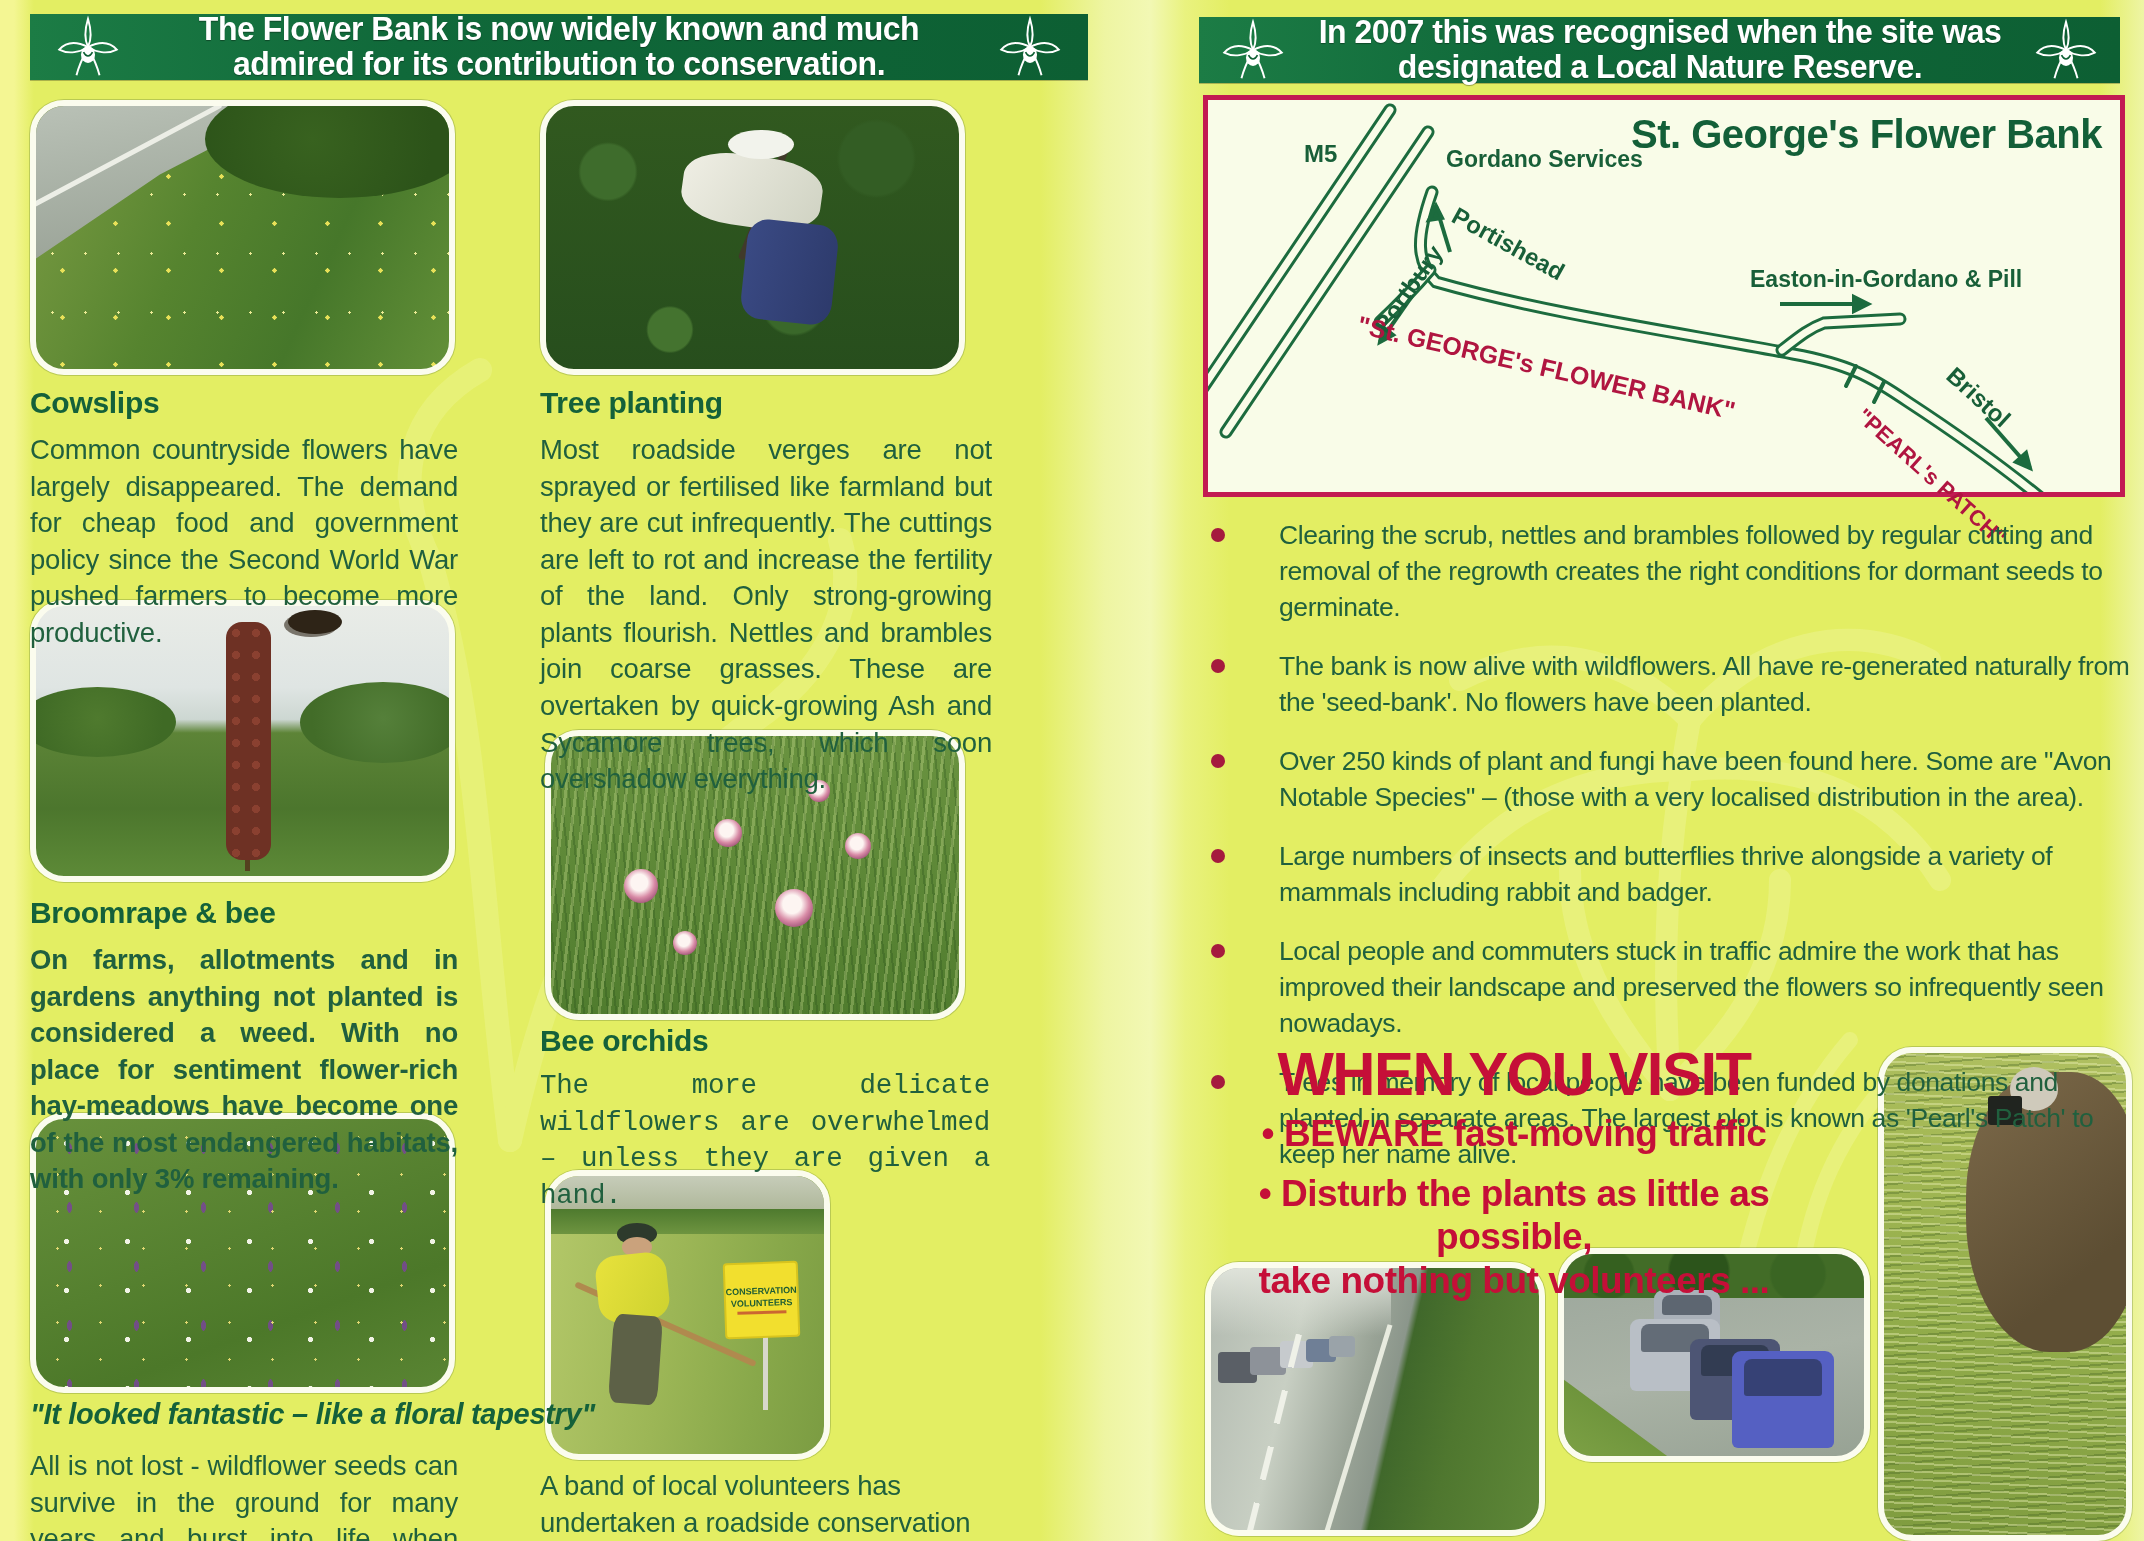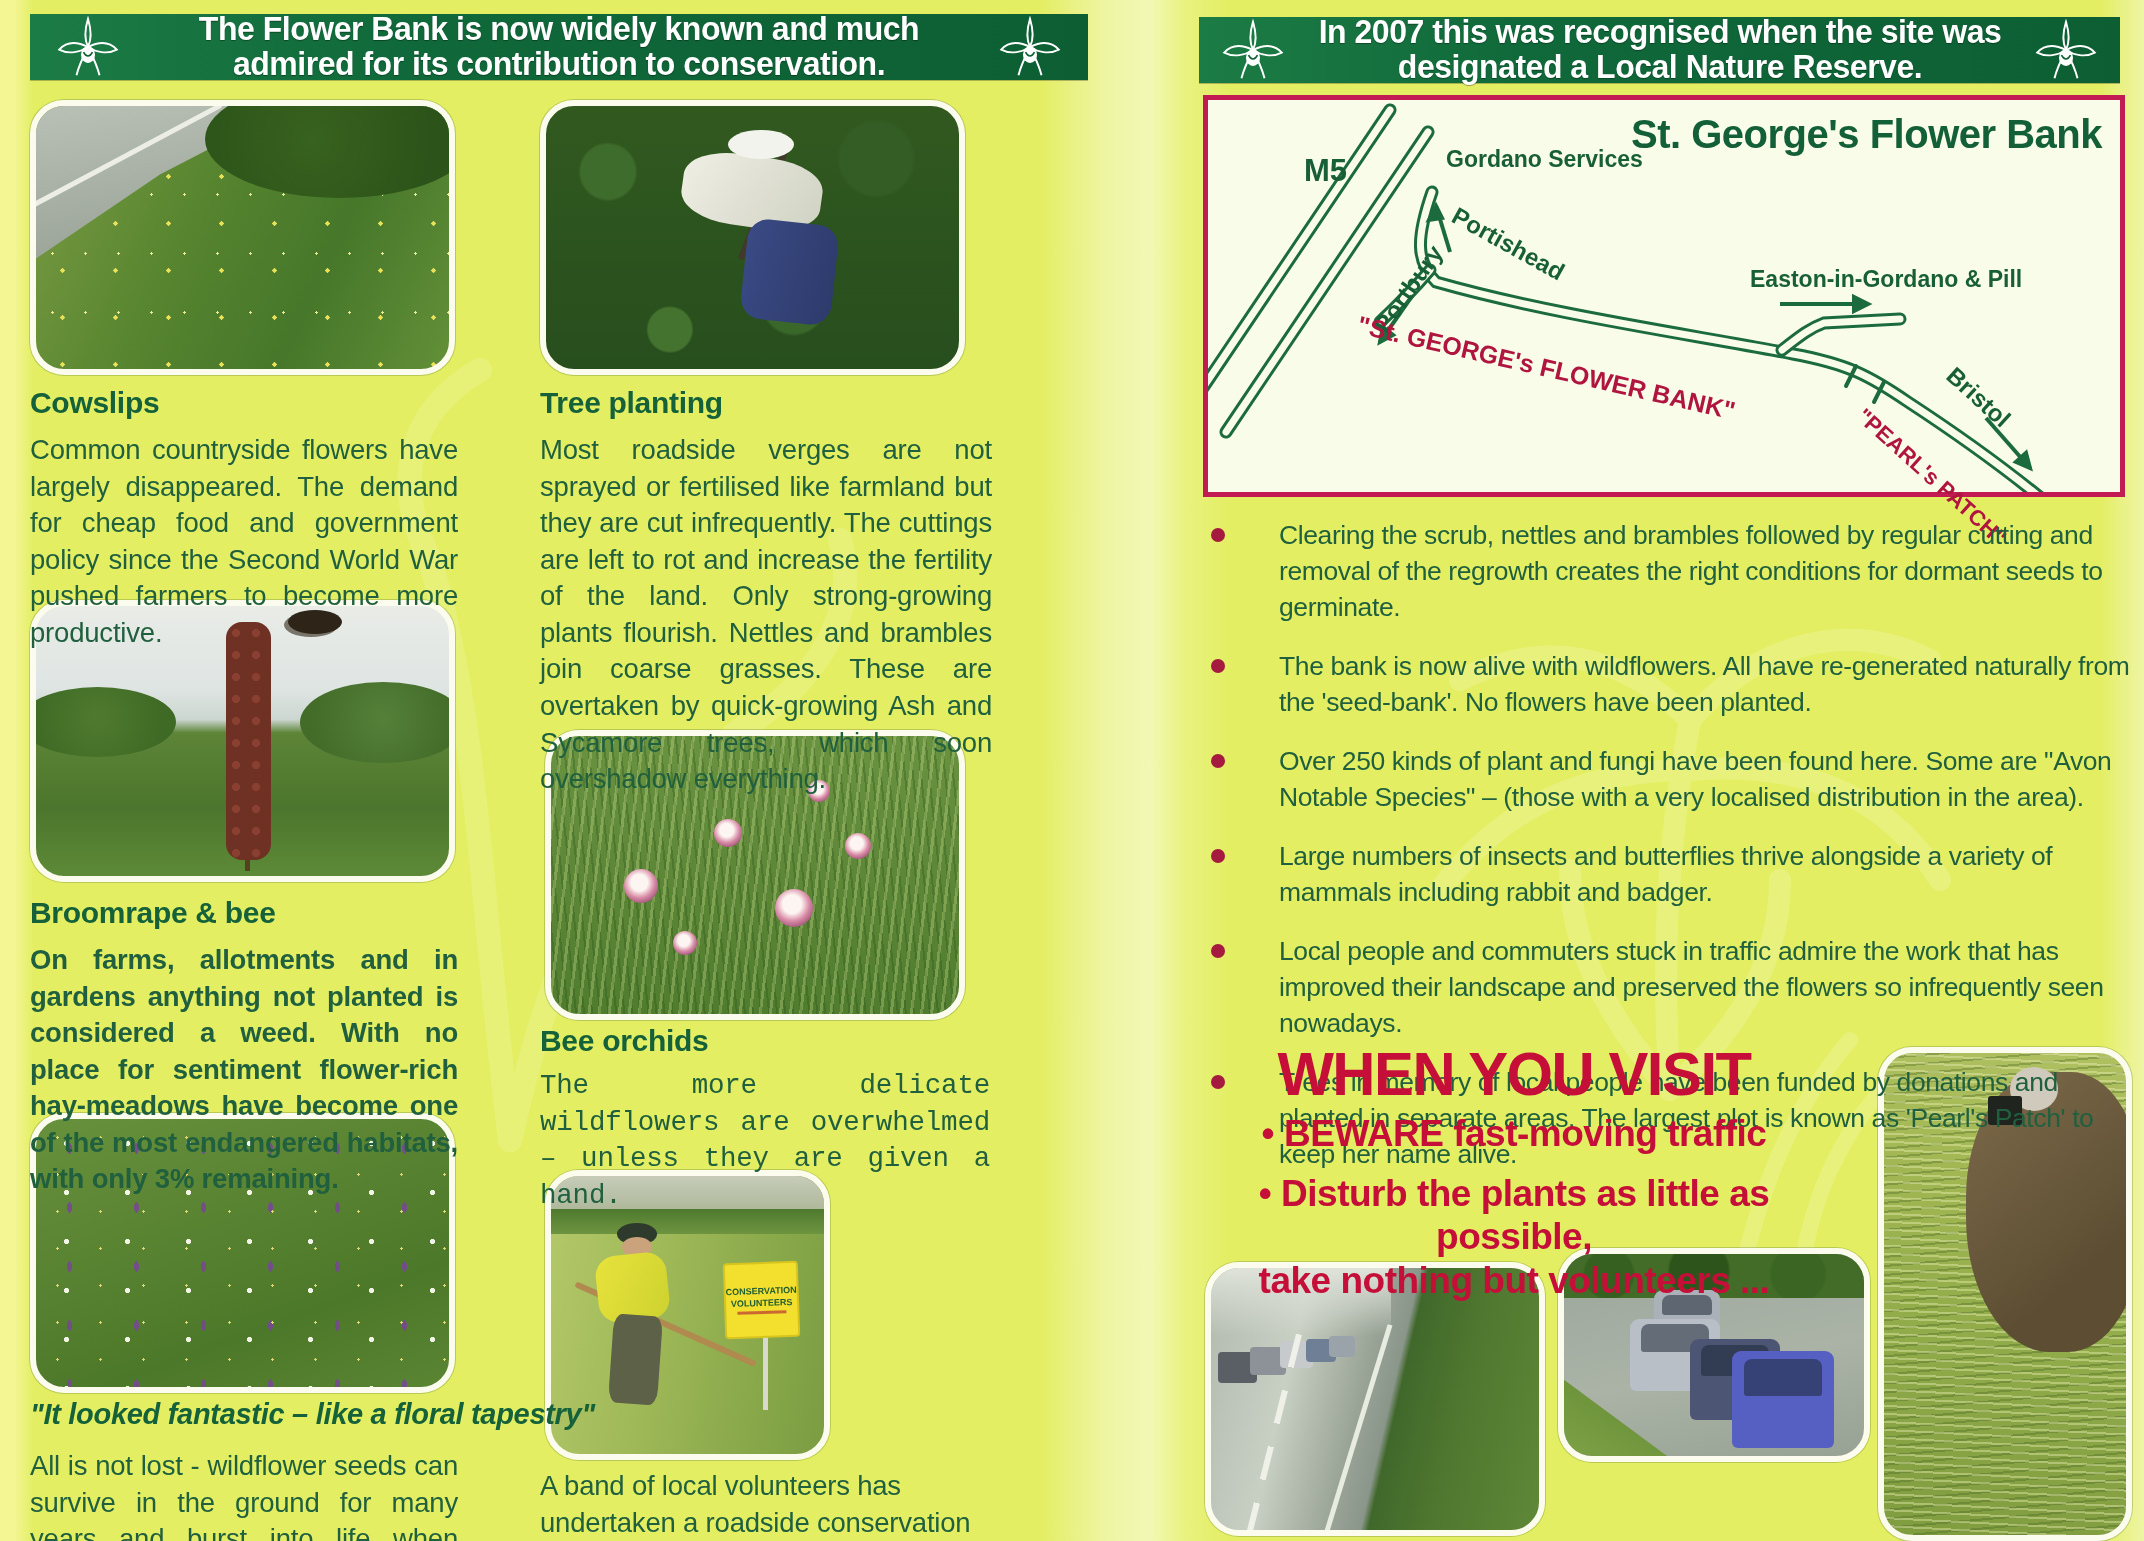--- a/index.html
+++ b/index.html
@@ -334,21 +334,21 @@
           <path d="M228 106 l-7 14 l13 -2 z"></path>
         <path d="M204 196 L172 242" fill="none"></path>
           <path d="M172 242 l3 -15 l10 8 z"></path>
         <path d="M572 204 L660 204" fill="none"></path>
           <path d="M660 204 l-14 -7 l0 14 z"></path>
         <path d="M778 318 L822 368" fill="none"></path>
           <path d="M822 368 l-4 -15 l-10 9 z"></path>
       </g>
     </svg>
     <div id="map-title">St. George's Flower Bank</div>
-    <div class="mlabel" style="left:96px;top:53px;font-size:31px;">M5</div>
+    <div class="mlabel" style="left:96px;top:40px;font-size:24px;">M5</div>
     <div class="mlabel" style="left:238px;top:46px;font-size:23px;font-weight:600;">Gordano Services</div>
     <div class="mlabel" style="left:246px;top:100px;font-size:24px;transform:rotate(29deg);transform-origin:left center;">Portishead</div>
     <div class="mlabel" style="left:172px;top:216px;font-size:24px;transform:rotate(-55deg);transform-origin:left center;">Portbury</div>
     <div class="mlabel red" style="left:150px;top:210px;font-size:25px;transform:rotate(13deg);transform-origin:left center;">"St. GEORGE's FLOWER BANK"</div>
     <div class="mlabel" style="left:542px;top:166px;font-size:23px;font-weight:600;">Easton-in-Gordano &amp; Pill</div>
     <div class="mlabel" style="left:742px;top:258px;font-size:24px;transform:rotate(42deg);transform-origin:left center;">Bristol</div>
     <div class="mlabel red" style="left:652px;top:300px;font-size:22px;transform:rotate(42deg);transform-origin:left center;">"PEARL's PATCH"</div>
   </div>
 
   <div id="bullets">

